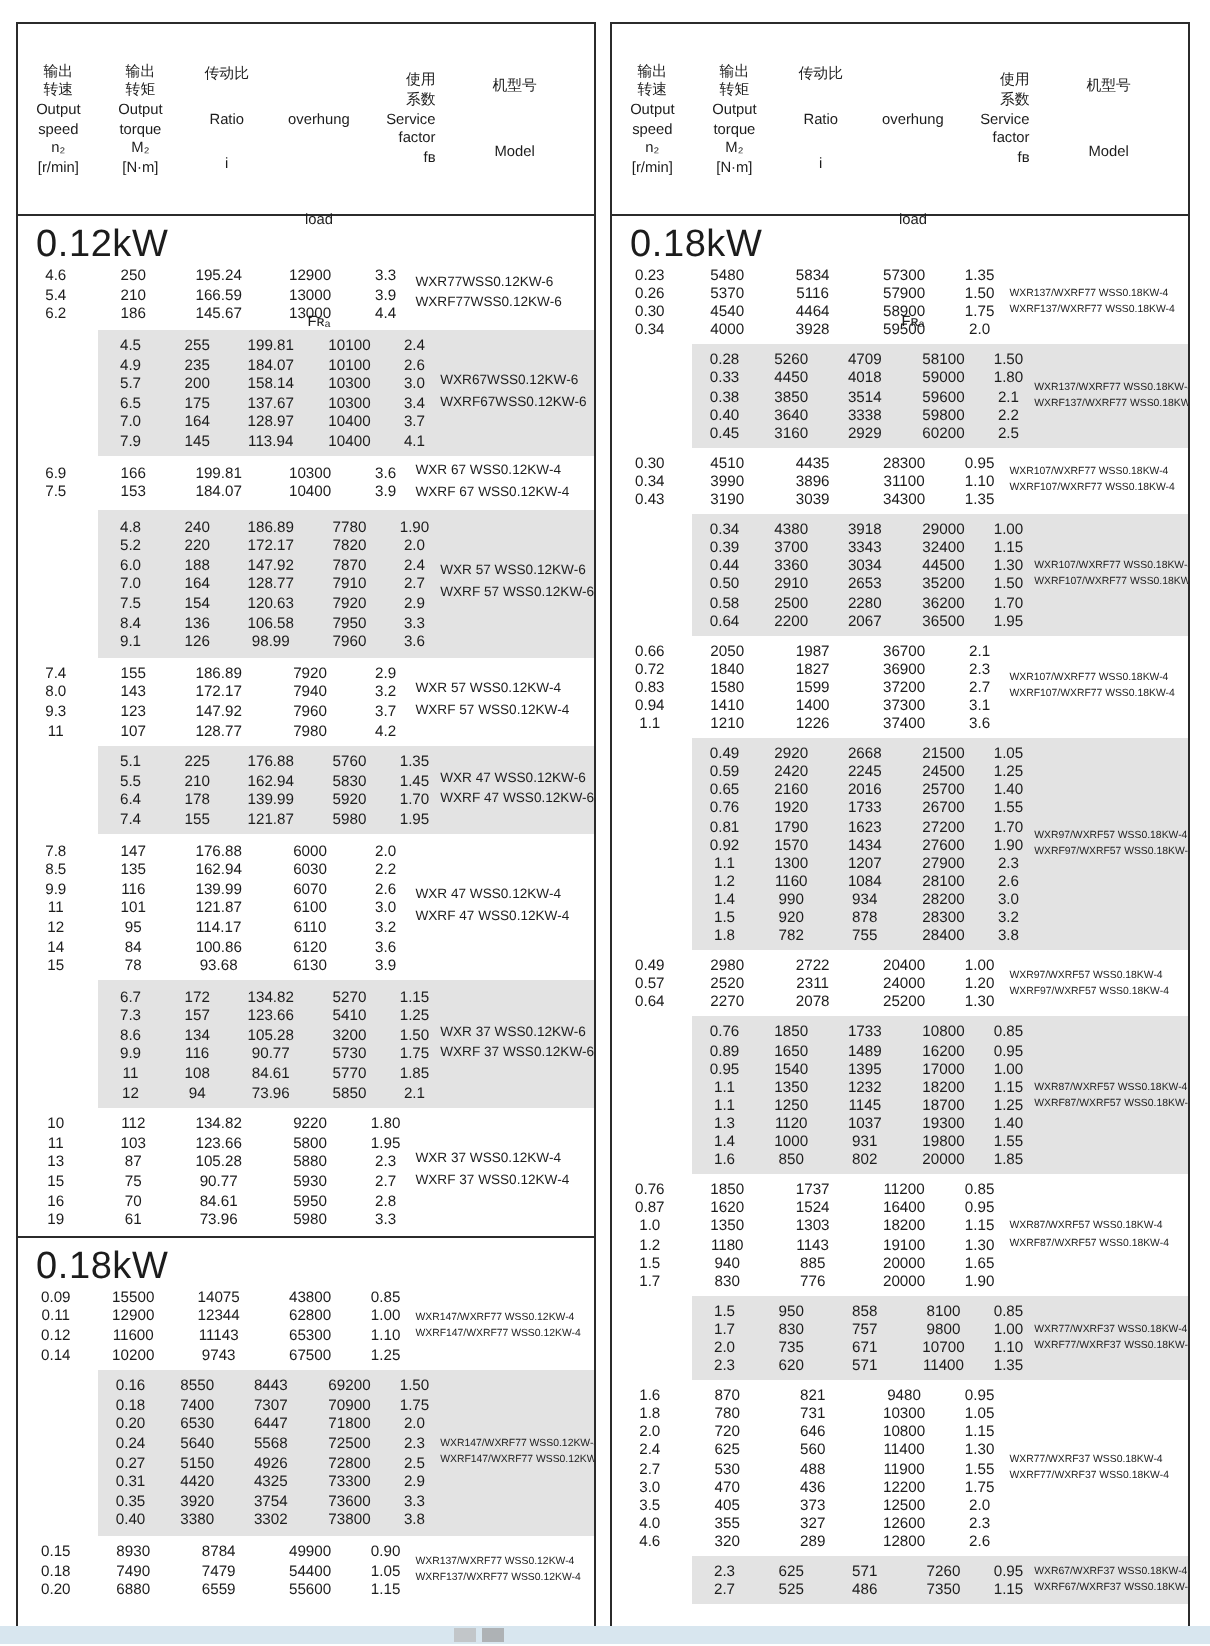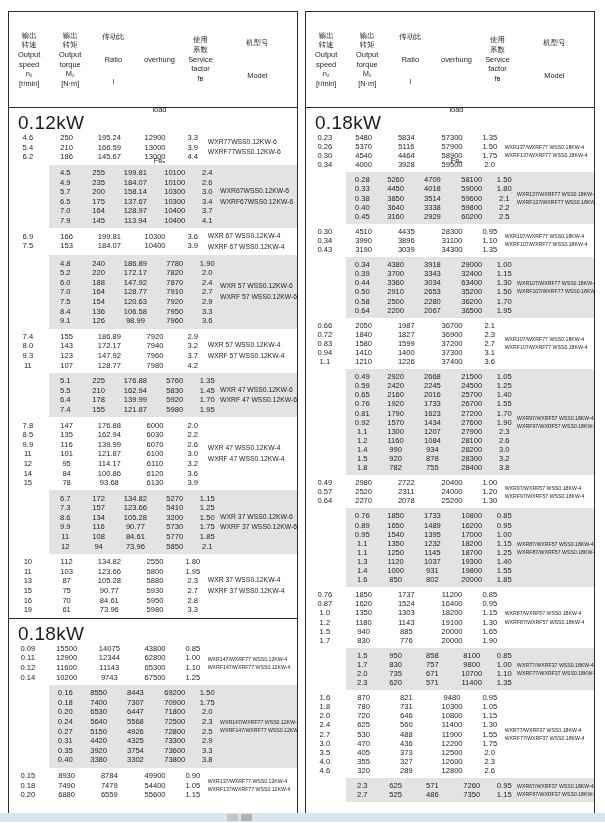--- a/index.html
+++ b/index.html
@@ -20,21 +20,21 @@
   .table-header{
     display:flex;height:96px;border-bottom:1.4px solid var(--border);
     flex-shrink:0;align-items:stretch;
   }
   .hcol{
     display:flex;flex-direction:column;align-items:center;justify-content:center;
     font-size:7.4px;line-height:1.3;text-align:center;
   }
   .hcol.spread{justify-content:space-around;padding:14px 0;}
   .hc0{width:14%;} .hc1{width:14.5%;} .hc2{width:15.5%;}
-  .hc3{width:16.5%;gap:41px;} .hc4{width:12%;} .hc5{width:27.5%;}
+  .hc3{width:16.5%;gap:41px;} .hc4{width:12%;align-items:flex-end;} .hc5{width:27.5%;}
   
   .section + .section{border-top:1.4px solid var(--border);}
   .section-title{
     height:22px;font-size:19px;padding:4px 0 0 9px;letter-spacing:.3px;
     flex-shrink:0;
   }
   .block{display:flex;padding:3px 0;}
   .block.shaded{background:var(--shaded);margin-left:40px;}
   .rows{width:69%;}
   .row{display:grid;grid-template-columns:19% 20% 23% 23% 15%;}
@@ -444,21 +444,21 @@
             <div class="model-line model-lg">WXR 37 WSS0.12KW-6</div>
             <div class="model-line model-lg">WXRF 37 WSS0.12KW-6</div>
           </div>
         </div>
         <div class="block">
           <div class="rows">
             <div class="row">
               <div class="cell">10</div>
               <div class="cell">112</div>
               <div class="cell">134.82</div>
-              <div class="cell">2550</div>
+              <div class="cell">9220</div>
               <div class="cell">1.80</div>
             </div>
             <div class="row">
               <div class="cell">11</div>
               <div class="cell">103</div>
               <div class="cell">123.66</div>
               <div class="cell">5800</div>
               <div class="cell">1.95</div>
             </div>
             <div class="row">
@@ -796,21 +796,21 @@
               <div class="cell">0.39</div>
               <div class="cell">3700</div>
               <div class="cell">3343</div>
               <div class="cell">32400</div>
               <div class="cell">1.15</div>
             </div>
             <div class="row">
               <div class="cell">0.44</div>
               <div class="cell">3360</div>
               <div class="cell">3034</div>
-              <div class="cell">63400</div>
+              <div class="cell">44500</div>
               <div class="cell">1.30</div>
             </div>
             <div class="row">
               <div class="cell">0.50</div>
               <div class="cell">2910</div>
               <div class="cell">2653</div>
               <div class="cell">35200</div>
               <div class="cell">1.50</div>
             </div>
             <div class="row">

